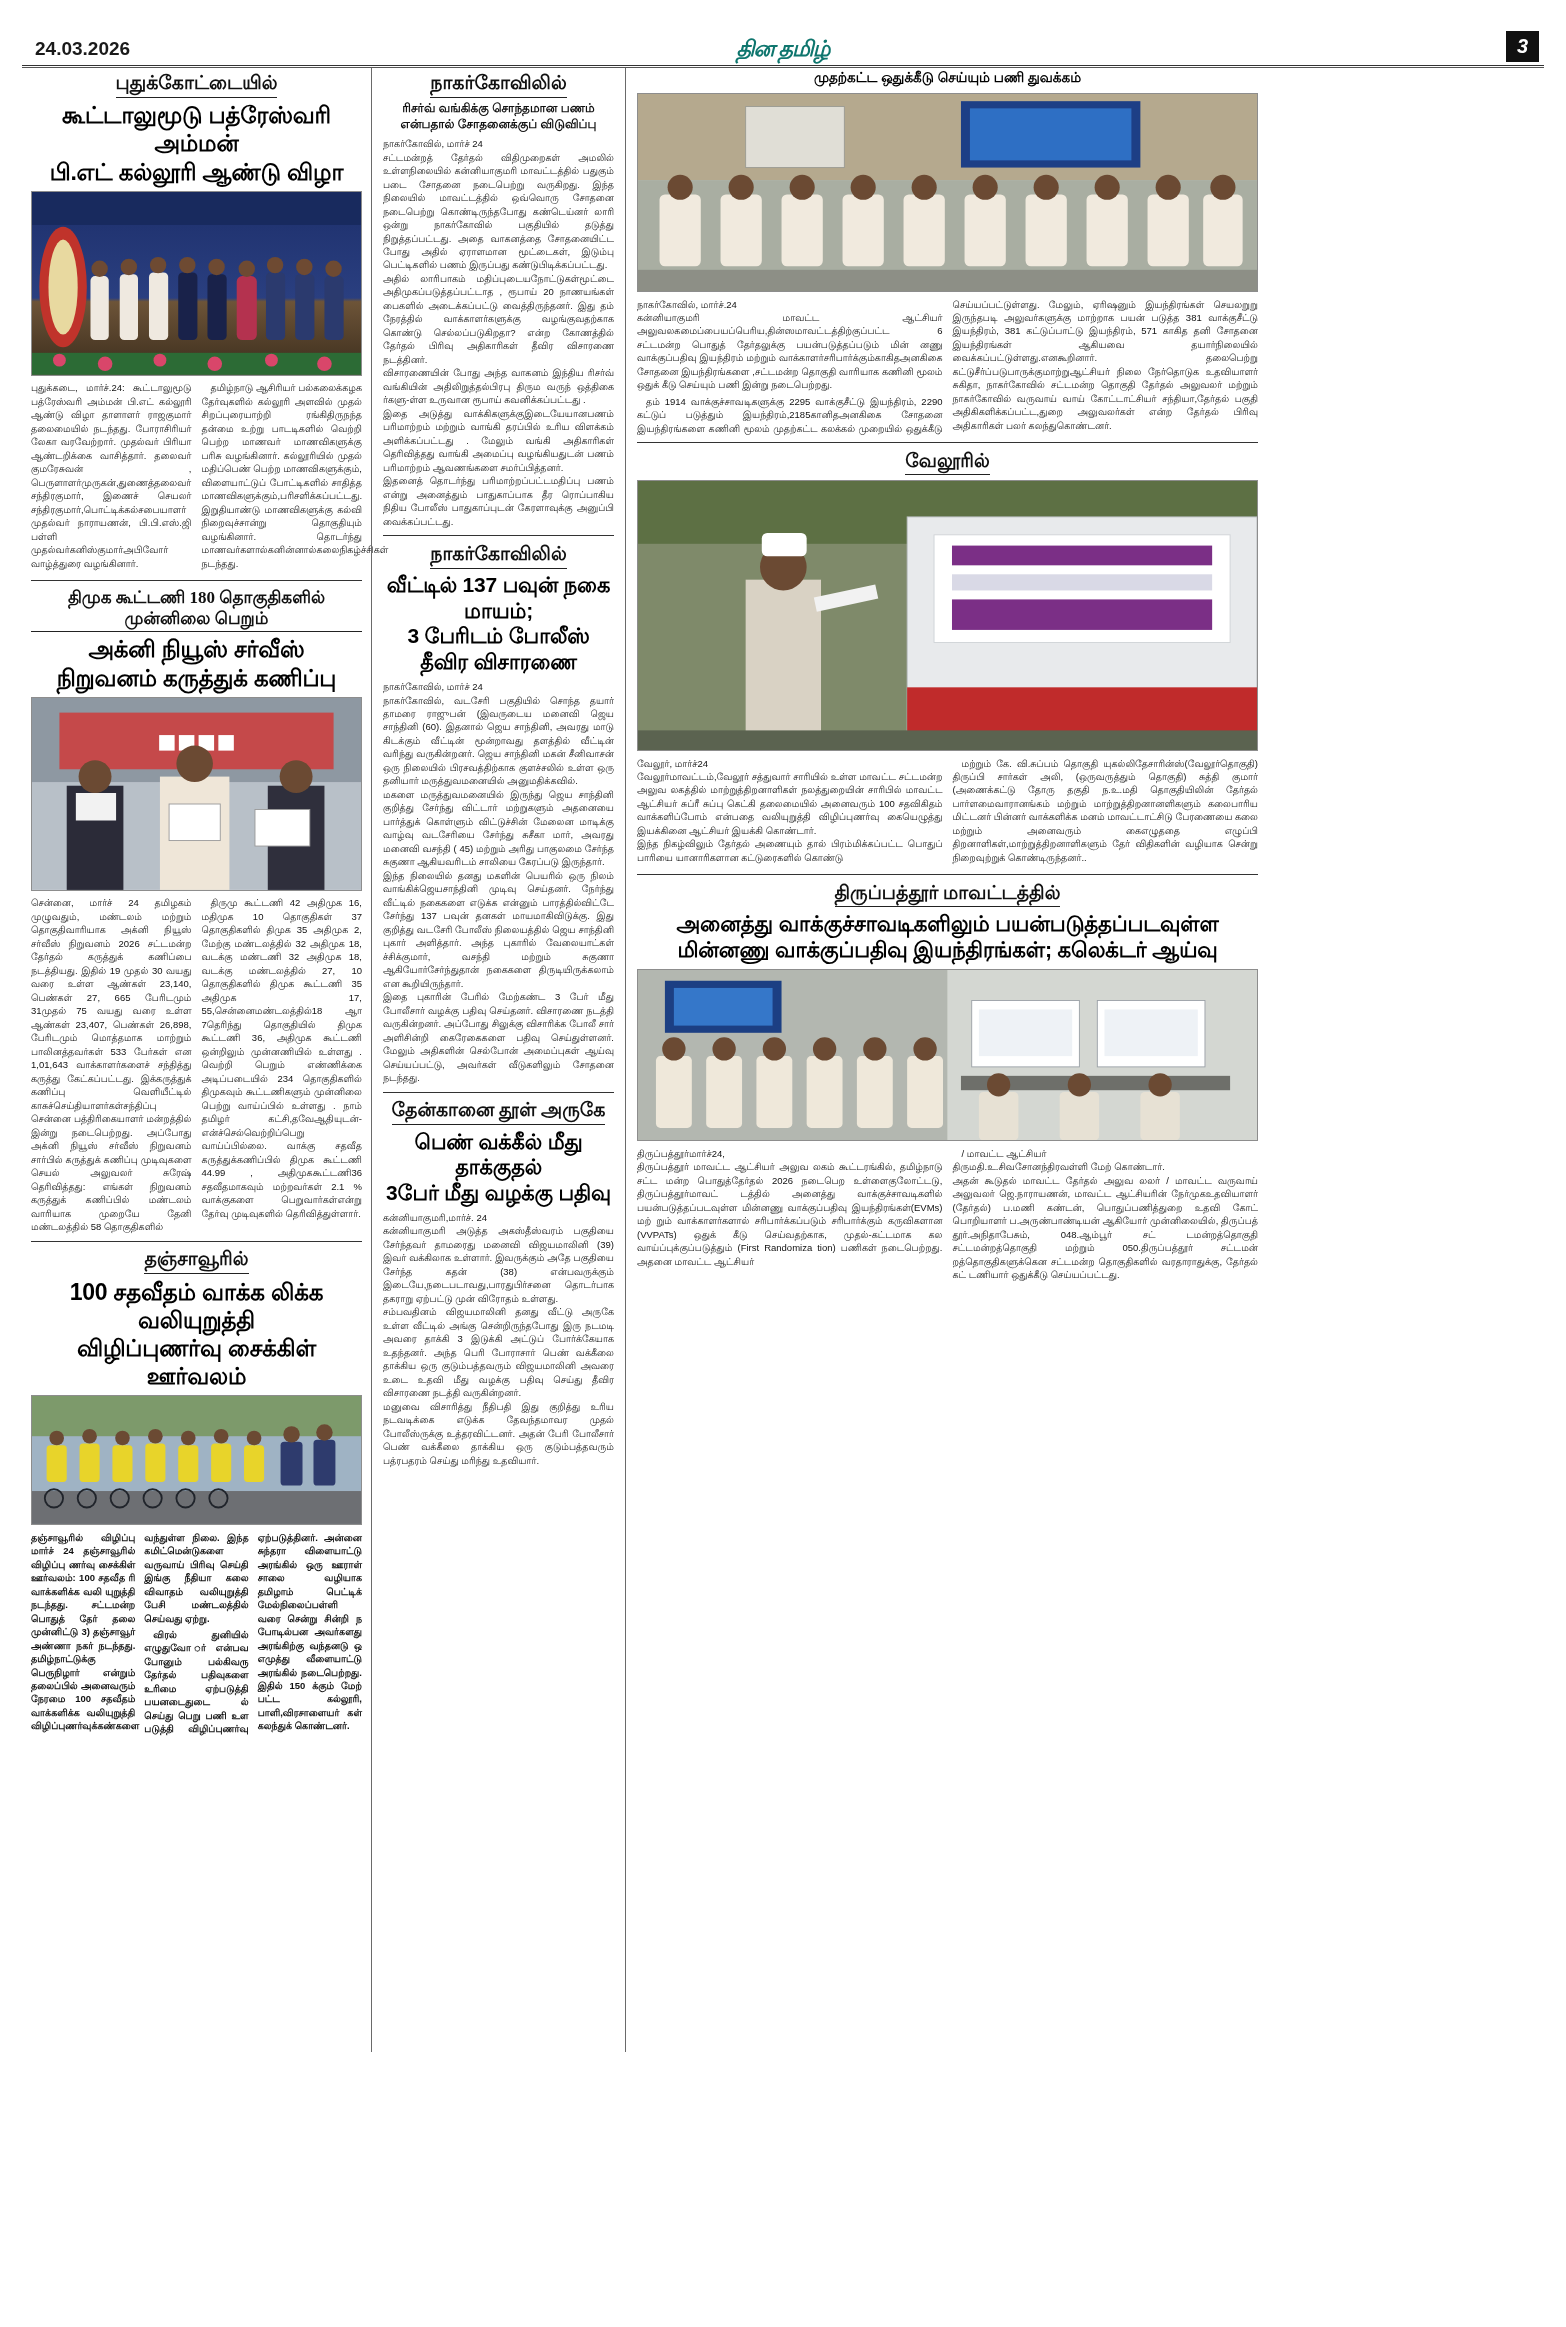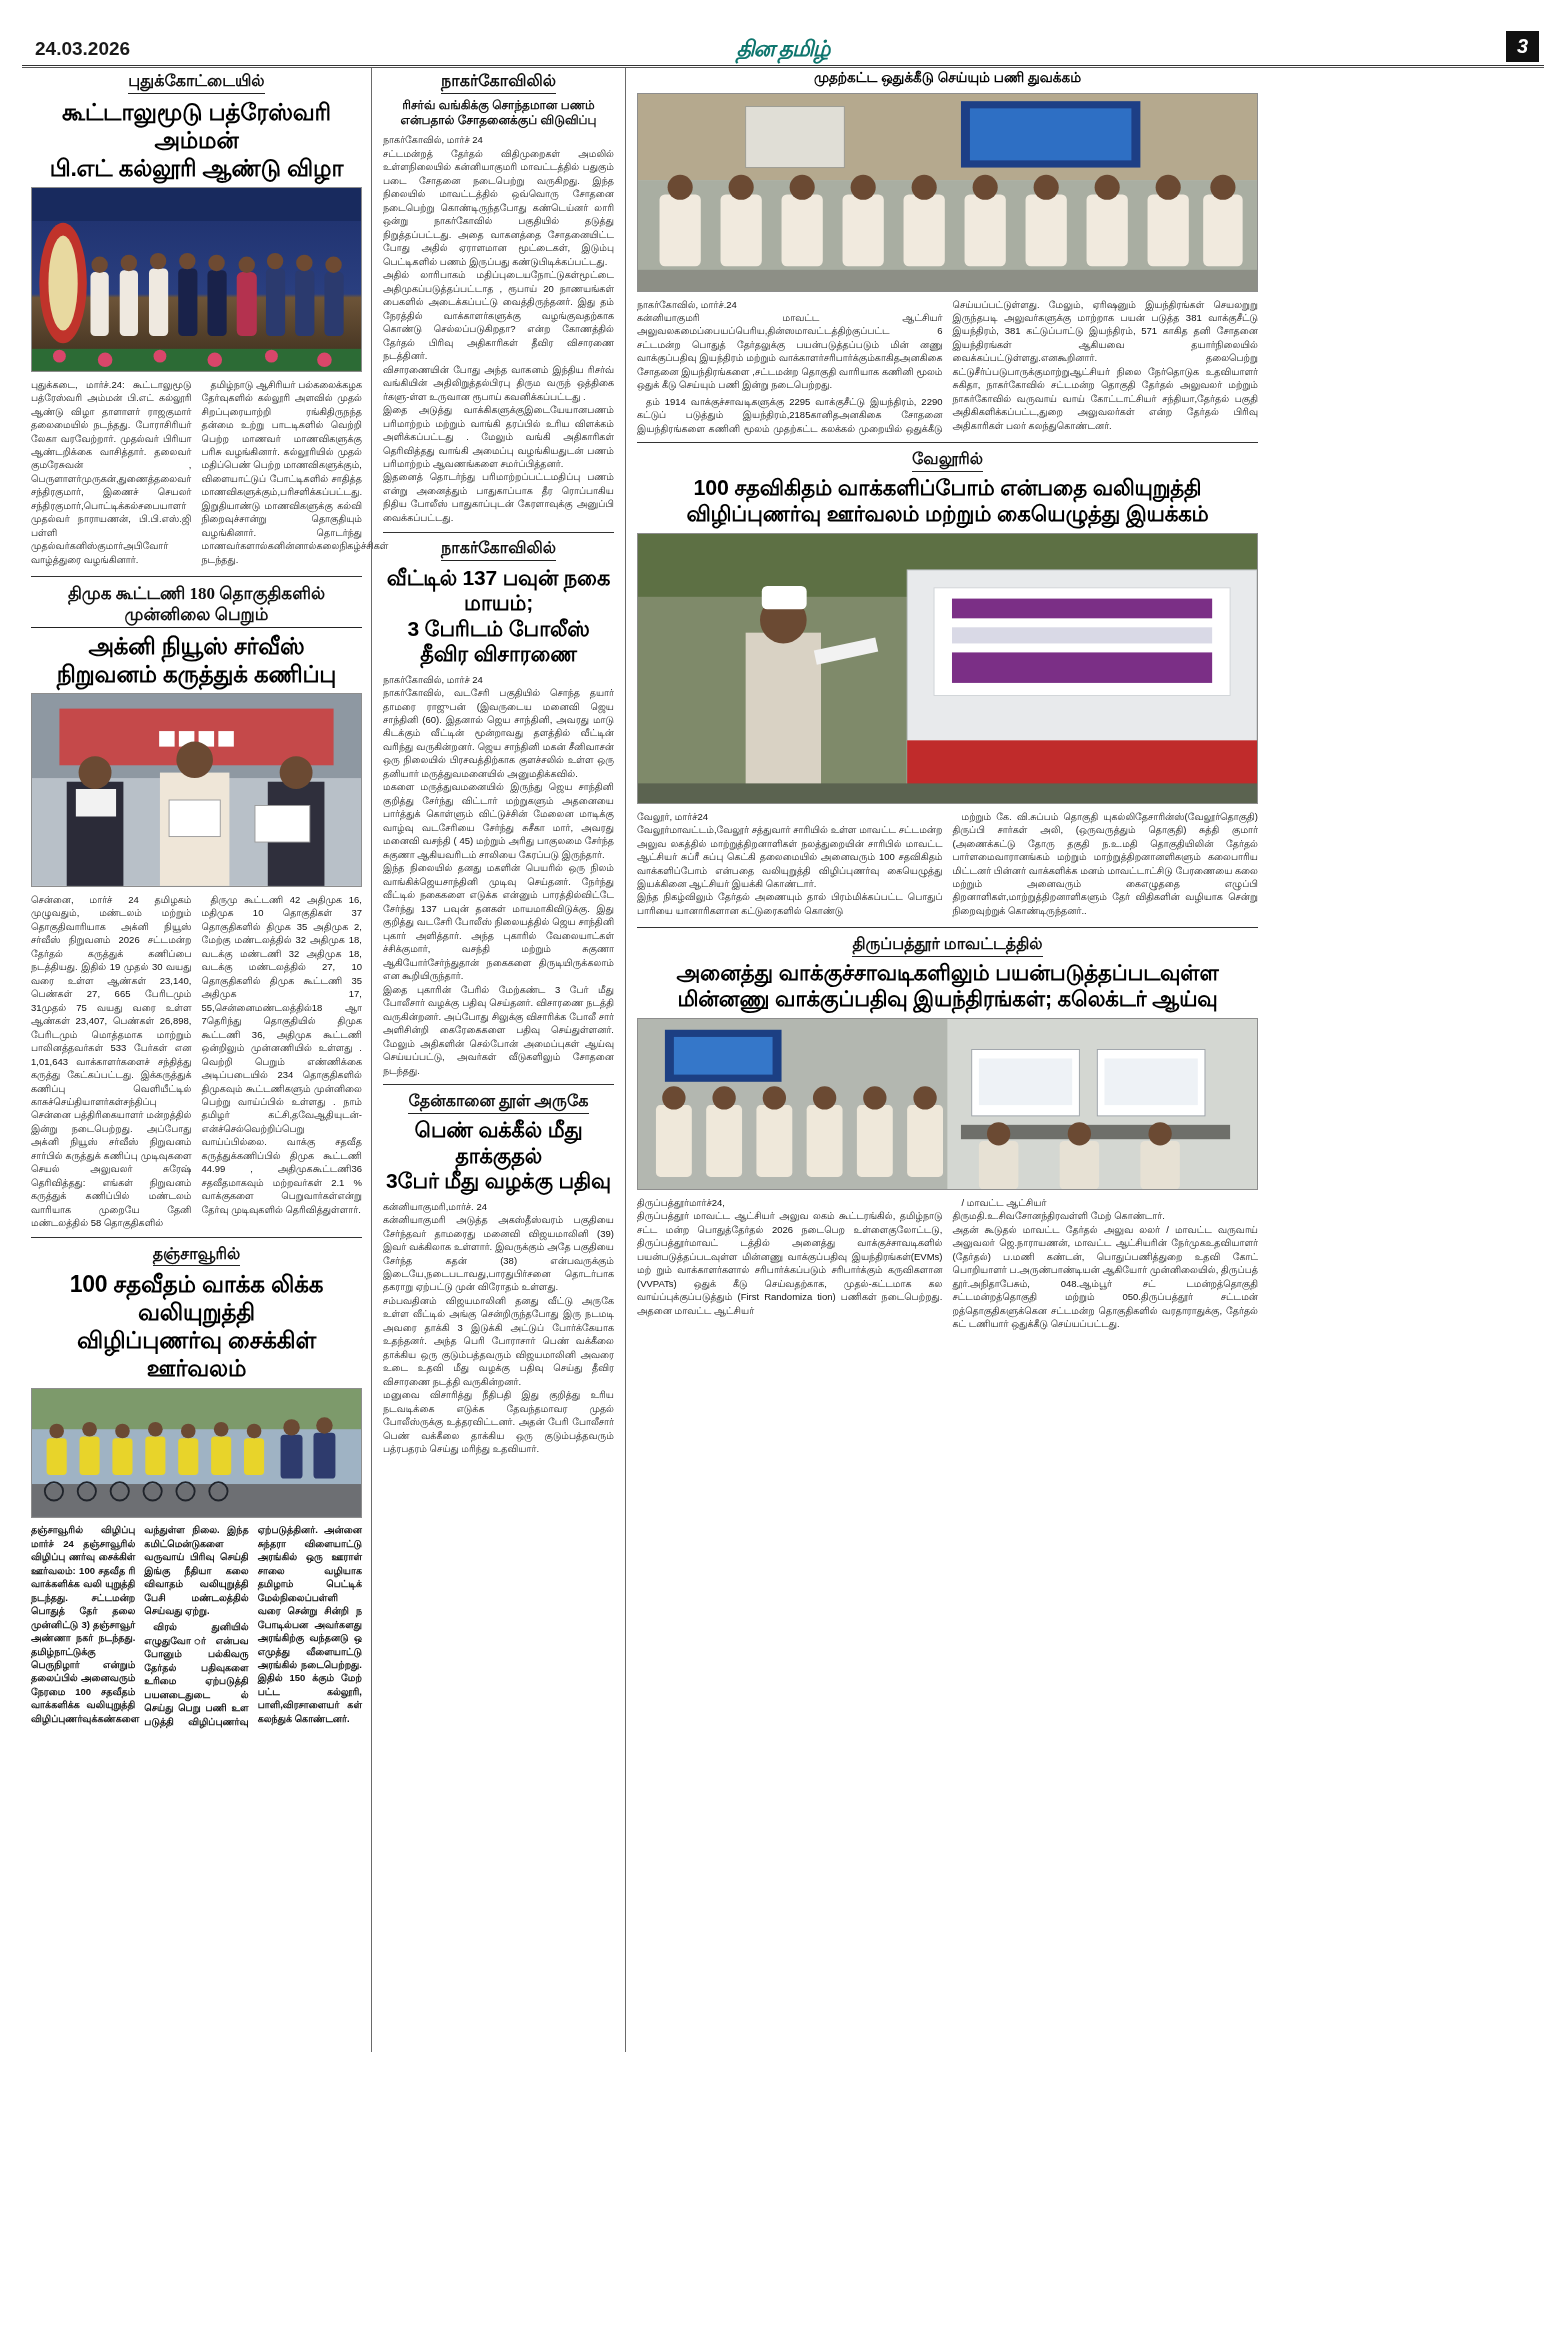--- a/index.html
+++ b/index.html
@@ -76,21 +76,21 @@
   .col1 { width: 349px; padding: 0 9px; }
   .col2 { width: 255px; padding: 0 11px; border-left: 0.9px solid #6a6a6a; border-right: 0.9px solid #6a6a6a; }
   .col3 { width: 643px; padding: 0 11px; }
 
   
   .article { margin-bottom: 5.5px; }
 
   .kicker {
     text-align: center;
     font-family: "Liberation Serif", serif;
-    font-size: 16px;
+    font-size: 19px;
     font-weight: bold;
     color: #111;
     padding-bottom: 1.8px;
     margin: 3.6px auto 3.6px auto;
     display: table;
     border-bottom: 1.4px solid #222;
     line-height: 1.25;
   }
   .kicker.wide { font-size: 17px; }
 
@@ -398,24 +398,20 @@
           <p class="lead" style="white-space:pre-line">நாகர்கோவில், மார்ச்.24
 கன்னியாகுமரி மாவட்ட ஆட்சியர் அலுவலகமைப்பையப்பெரிய,தின்ஸமாவட்டத்திற்குப்பட்ட 6 சட்டமன்ற பொதுத் தேர்தலுக்கு பயன்படுத்தப்படும் மின் னணு வாக்குப்பதிவு இயந்திரம் மற்றும் வாக்காளர்சரிபார்க்கும்காகிதஅனகிகை சோதனை இயந்திரங்களை ,சட்டமன்ற தொகுதி வாரியாக கணினி மூலம் ஒதுக் கீடு செய்யும் பணி இன்று நடைபெற்றது.</p>
           <p>தம் 1914 வாக்குச்சாவடிகளுக்கு 2295 வாக்குசீட்டு இயந்திரம், 2290 கட்டுப் படுத்தும் இயந்திரம்,2185கானிதஅனகிகை சோதனை இயந்திரங்களை கணினி மூலம் முதற்கட்ட கலக்கல் முறையில் ஒதுக்கீடு செய்யப்பட்டுள்ளது. மேலும், ஏரிஷனும் இயந்திரங்கள் செயலறுறு இருந்தபடி அலுவர்களுக்கு மாற்றாக பயன் படுத்த 381 வாக்குசீட்டு இயந்திரம், 381 கட்டுப்பாட்டு இயந்திரம், 571 காகித தனி சோதனை இயந்திரங்கள் ஆகியவை தயார்நிலையில் வைக்கப்பட்டுள்ளது.எனகூறினார். தலைபெற்று கட்டுசீர்ப்படுபாருக்குமாற்றுஆட்சியர் நிலை நேர்தொடுக உதவியாளர் சுகிதா, நாகர்கோவில் சட்டமன்ற தொகுதி தேர்தல் அலுவலர் மற்றும் நாகர்கோவில் வருவாய் வாய் கோட்டாட்சியர் சந்தியா,தேர்தல் பகுதி அதிகிகளிக்கப்பட்ட,துறை அலுவலர்கள் என்ற தேர்தல் பிரிவு அதிகாரிகள் பலர் கலந்துகொண்டனர்.</p>
         </div>
       </div>
 
       <div class="thick-rule"></div>
 
       <div class="article">
         <div class="kicker">வேலூரில்</div>
-        <h1 class="hl sm">
-          <span>100 சதவிகிதம் வாக்களிப்போம் என்பதை வலியுறுத்தி</span><br>
-          <span>விழிப்புணர்வு ஊர்வலம் மற்றும் கையெழுத்து இயக்கம்</span>
-        </h1>
 
         <svg class="ph" viewBox="0 0 690 300" preserveAspectRatio="none">
           <rect width="690" height="300" fill="#7f8a6a"></rect>
           <rect x="0" y="0" width="690" height="70" fill="#5d7044"></rect>
           <rect x="300" y="40" width="390" height="240" fill="#e8eaec" stroke="#b6babd"></rect>
           <rect x="330" y="60" width="330" height="120" fill="#ffffff" stroke="#cfd3d6"></rect>
           <rect x="350" y="72" width="290" height="22" fill="#7b2f86"></rect>
           <rect x="350" y="104" width="290" height="18" fill="#d9d9e6"></rect>
           <rect x="350" y="132" width="290" height="34" fill="#7b2f86"></rect>
           <rect x="300" y="230" width="390" height="50" fill="#c02b2b"></rect>

